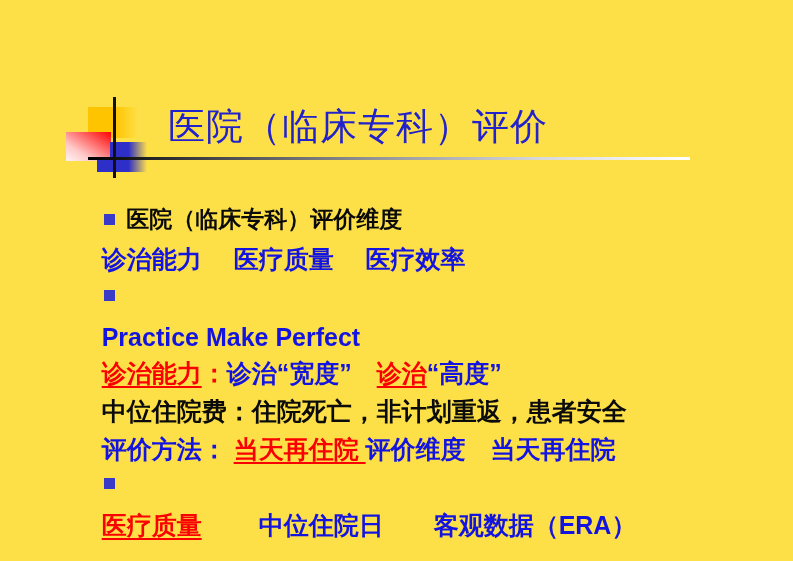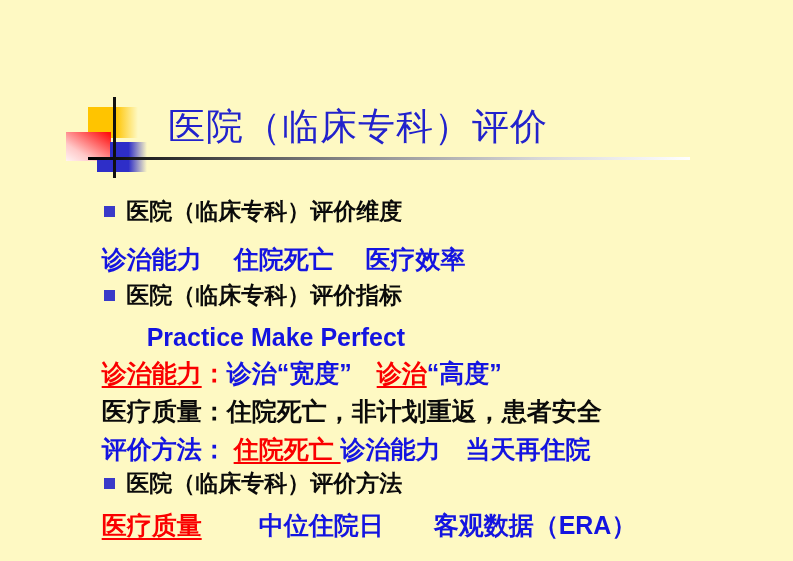--- a/index.html
+++ b/index.html
@@ -1,20 +1,20 @@
 <!DOCTYPE html>
 <html><head>
 <meta charset="utf-8">
 <style>
   html,body{margin:0;padding:0;}
   body{
     width:793px;height:561px;background:#ffffff;overflow:hidden;position:relative;
     font-family:"Liberation Sans", sans-serif;
   }
-  .slide{position:absolute;inset:0;background:#fef9c3;}
+  .slide{position:absolute;inset:0;background:#fde047;}
 
   
   .deco{position:absolute;left:0;top:0;width:793px;height:200px;}
   .sq-yellow{
     position:absolute;left:88px;top:107px;width:50px;height:31px;
     background:linear-gradient(to right,#ffc400 55%,rgba(255,196,0,0) 100%);
   }
   .sq-red{
     position:absolute;left:66px;top:132px;width:45px;height:29px;
     background:linear-gradient(to bottom left,#ff1010 5%,#ffc9c9 70%,#fff3f3 100%);
@@ -36,31 +36,31 @@
 
   .title{
     position:absolute;left:168px;top:102px;margin:0;
     font-size:37px;font-weight:500;color:#2222cc;letter-spacing:1px;white-space:pre;
   }
 
   
   .line{position:absolute;white-space:pre;font-weight:bold;line-height:1.15;}
   .lvl-bullet{left:66px;font-size:23px;color:#0b0b0b;}
   .lvl-text{left:60px;font-size:25px;}
-  .l1{top:172px;} .l2{top:216px;} .l3{top:256px;} .l4{top:294px;}
+  .l1{top:180px;} .l2{top:216px;} .l3{top:256px;} .l4{top:294px;}
   .l5{top:330px;} .l6{top:368px;} .l7{top:406px;} .l8{top:444px;} .l9{top:482px;}
   .bullet{
     display:inline-block;width:11px;height:11px;background:#3a3ac8;
     margin-right:11px;vertical-align:2px;
   }
   .t-black{color:#0b0b0b;}
   .t-blue{color:#1414e0;}
   .t-red{color:#fa0000;}
   .u{text-decoration:underline;text-decoration-thickness:2px;text-underline-offset:4px;}
-  .latin{font-size:25px;margin-left:45px;}
+  .latin{font-size:25px;}
 </style>
 </head>
 <body>
 
 <main class="slide">
 
   <div class="deco">
     <div class="sq-yellow"></div>
     <div class="sq-red"></div>
     <div class="sq-blue"></div>
@@ -71,45 +71,45 @@
 
   <h1 class="title">医院（临床专科）评价</h1>
 
   <section>
 
     <div class="line lvl-bullet l1">
       <span class="bullet"></span><span class="t-black">医院（临床专科）评价维度</span>
     </div>
 
     <div class="line lvl-text l2">
-      <span class="t-blue">诊治能力　 住院死亡　 医疗效率</span>
+      <span class="t-blue">诊治能力　 医疗质量　 医疗效率</span>
     </div>
 
     <div class="line lvl-bullet l3">
-      <span class="bullet"></span><span class="t-black">医院（临床专科）评价指标</span>
+      <span class="bullet"></span>
     </div>
 
     <div class="line lvl-text l4">
       <span class="t-blue latin">Practice Make Perfect</span>
     </div>
 
     <div class="line lvl-text l5">
       <span class="t-red u">诊治能力</span><span class="t-red">：</span><span class="t-blue">诊治“宽度”</span><span class="t-blue">　</span><span class="t-red u">诊治</span><span class="t-blue">“高度”</span>
     </div>
 
     <div class="line lvl-text l6">
-      <span class="t-black">医疗质量：住院死亡，非计划重返，患者安全</span>
+      <span class="t-black">中位住院费：住院死亡，非计划重返，患者安全</span>
     </div>
 
     <div class="line lvl-text l7">
-      <span class="t-blue">评价方法： </span><span class="t-red u">住院死亡 </span><span class="t-blue">诊治能力　当天再住院</span>
+      <span class="t-blue">评价方法： </span><span class="t-red u">当天再住院 </span><span class="t-blue">评价维度　当天再住院</span>
     </div>
 
     <div class="line lvl-bullet l8">
-      <span class="bullet"></span><span class="t-black">医院（临床专科）评价方法</span>
+      <span class="bullet"></span>
     </div>
 
     <div class="line lvl-text l9">
       <span class="t-red u">医疗质量</span><span class="t-blue">　　 </span><span class="t-blue">中位住院日</span><span class="t-blue">　　</span><span class="t-blue">客观数据（ERA）</span>
     </div>
 
   </section>
 </main>
 
 </body></html>

